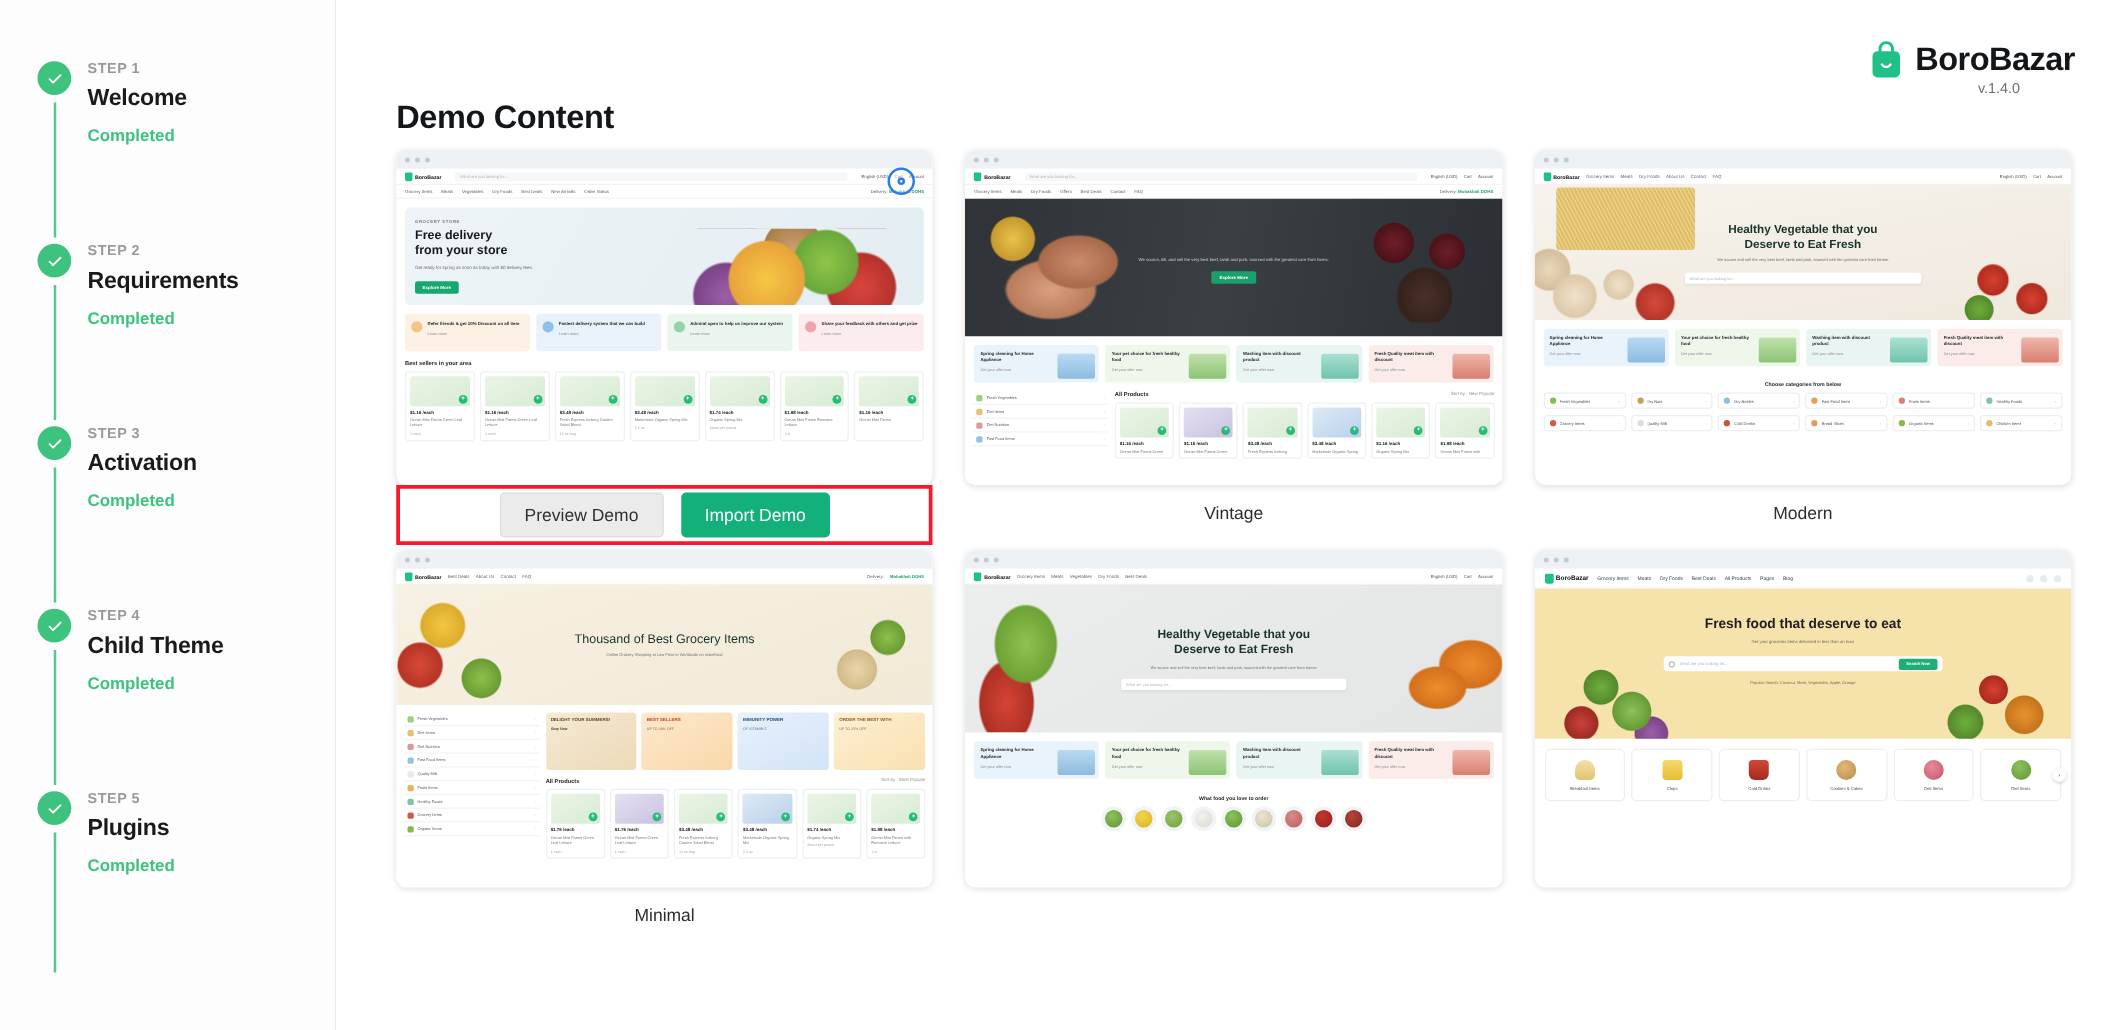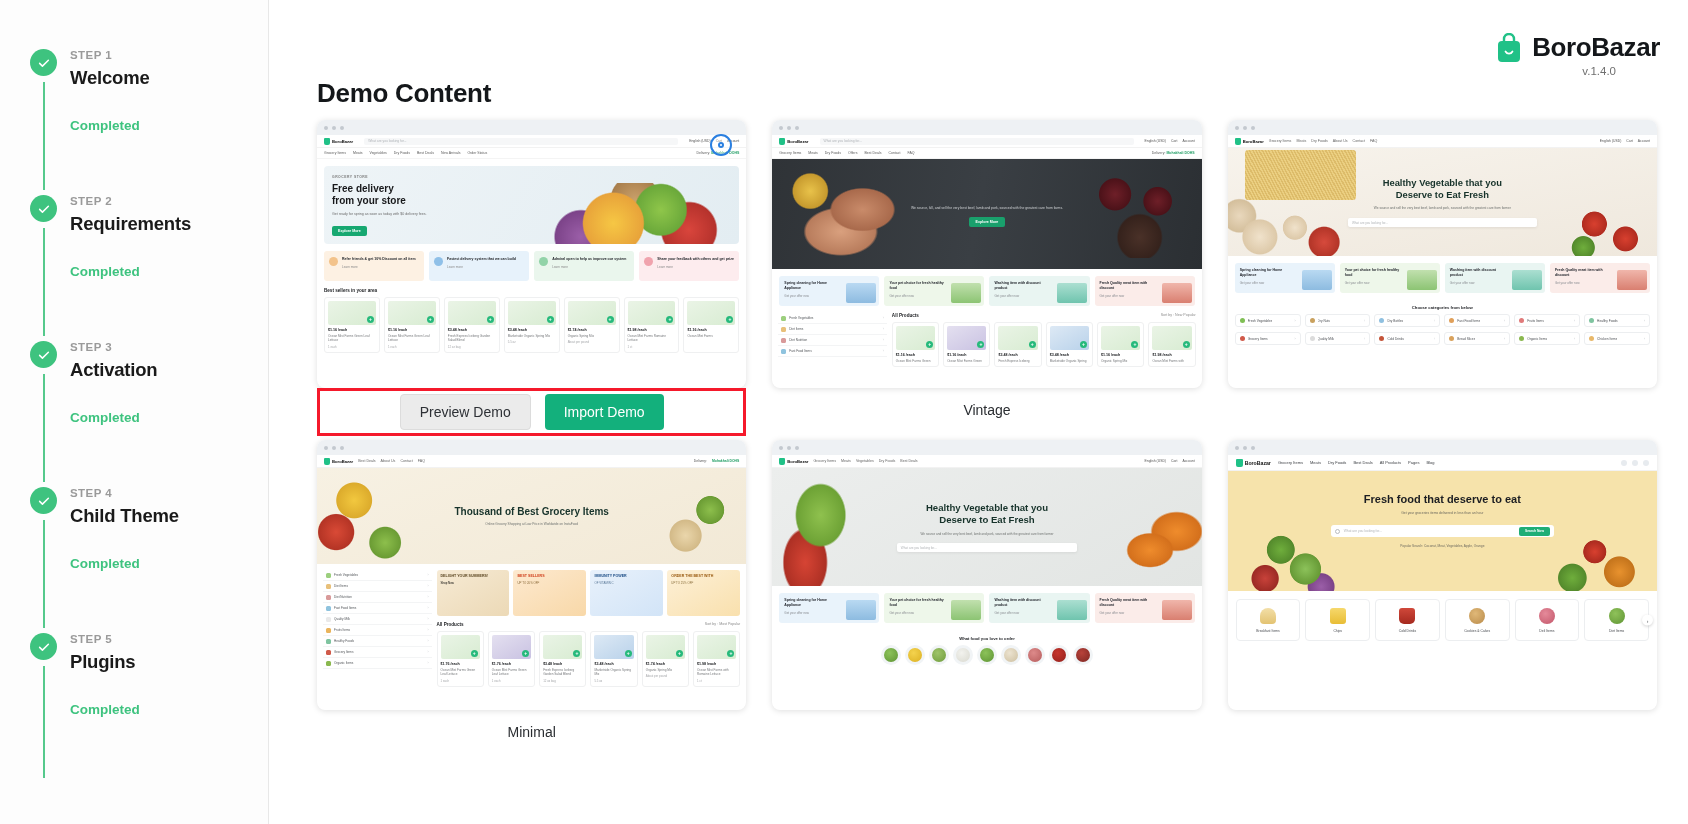--- a/index.html
+++ b/index.html
@@ -41,21 +41,21 @@
     font-size: 11.5px; letter-spacing: .45px;
     color: #9a9a9a; font-weight: 600;
     margin-top: 1px;
   }
   .step-title {
     font-size: 18.5px; color: #1a1a1a; font-weight: 700;
     margin-top: 6px; letter-spacing: -.2px;
   }
   .step-status {
     font-size: 13.5px; color: #3ec37f; font-weight: 600;
-    margin-top: 29px;
+    margin-top: 12px;
   }
 
   
   .main { flex: 1; height: 824px; position: relative; background: #fff; }
 
   .brand {
     position: absolute; top: 32px; right: 28px;
     display: flex; flex-direction: column; align-items: flex-end;
   }
   .brand-row { display: flex; align-items: center; gap: 9px; }
@@ -263,21 +263,21 @@
   .chip .cd { width: 5px; height: 5px; border-radius: 50%; flex: 0 0 5px; }
   .chip span { font-size: 3.2px; color: #4d5055; white-space: nowrap; overflow: hidden; }
   .chip .ar { margin-left: auto; font-size: 3.4px; color: #c2c5c8; }
 
   
   .mi-hero {
     height: 96px; position: relative; overflow: hidden;
     background: linear-gradient(160deg,#f7f1e3 0%,#f2e9d6 100%);
     display: flex; flex-direction: column; align-items: center; justify-content: center;
   }
-  .mi-hero h3 { font-size: 10px; color: #17332b; font-weight: 700; text-align: center; z-index: 2; }
+  .mi-hero h3 { font-size: 10px; color: #17332b; font-weight: 400; text-align: center; z-index: 2; }
   .mi-hero p { font-size: 3.2px; color: #6e7270; margin-top: 5px; z-index: 2; }
   .mi-l {
     position: absolute; left: -4%; top: 6%; width: 30%; height: 92%;
     background: radial-gradient(circle at 42% 30%, #f2c83f 0%, #dcab2c 18%, transparent 19%),
                 radial-gradient(circle at 28% 66%, #d94a36 0%, #b43425 16%, transparent 17%),
                 radial-gradient(circle at 66% 78%, #8dbf4c 0%, #6b9c34 14%, transparent 15%);
   }
   .mi-r {
     position: absolute; right: -4%; top: 10%; width: 26%; height: 84%;
     background: radial-gradient(circle at 52% 40%, #8dbf4c 0%, #6b9c34 18%, transparent 19%),
@@ -904,20 +904,21 @@
                 <span>Organic Items</span>
                 <span class="ar">›</span>
               </div>
             <div class="chip">
                 <i class="cd" style="background:#e8b86a"></i>
                 <span>Chicken Items</span>
                 <span class="ar">›</span>
               </div>
           </div>
         </div>
+        <div class="caption">Modern</div>
       </div>
 
       <div class="demo-cell">
         <div class="shot tall">
           <div class="browser-bar">
             <i class="dot"></i>
               <i class="dot"></i>
               <i class="dot"></i>
           </div>
           <div class="site-nav">

